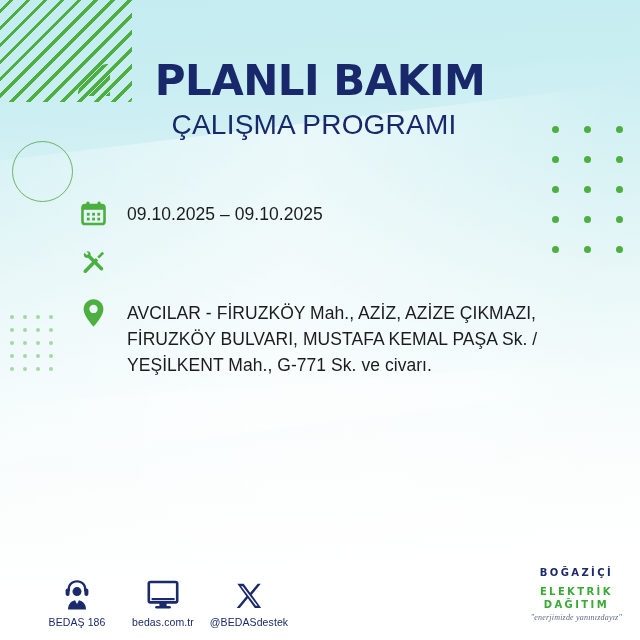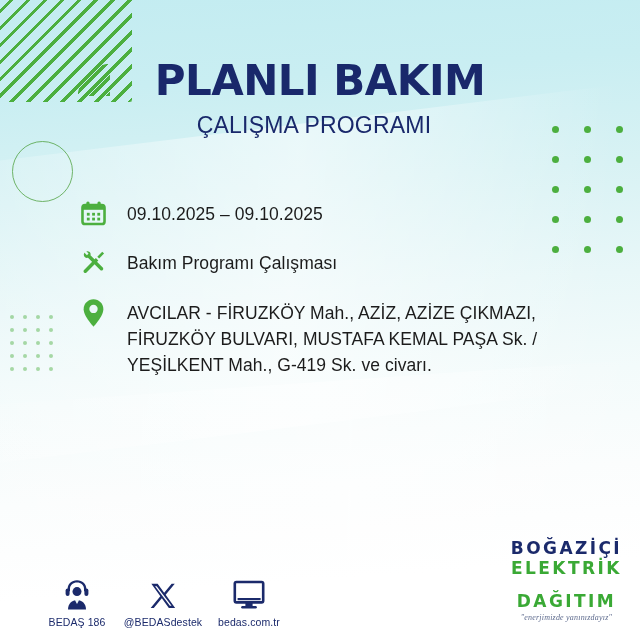--- a/index.html
+++ b/index.html
@@ -121,21 +121,21 @@
     font-size: 42px;
     line-height: 46px;
     font-weight: 700;
     letter-spacing: -0.5px;
     color: #19286b;
     margin: 0;
     white-space: nowrap;
   }
   .title-sub {
     font-family: "Liberation Sans", sans-serif;
-    font-size: 23px;
+    font-size: 28px;
     line-height: 38px;
     font-weight: 400;
     letter-spacing: 0.2px;
     color: #19286b;
     margin: 2px 12px 0 0;
     white-space: nowrap;
   }
 
   
   .info {
@@ -209,28 +209,28 @@
 
   .brand {
     position: absolute;
     right: 18px;
     bottom: 18px;
     text-align: center;
     line-height: 1;
   }
   .brand-l1, .brand-l2, .brand-l3 {
     font-family: "DejaVu Sans", sans-serif;
-    font-size: 17px;
+    font-size: 10px;
     font-weight: 700;
     letter-spacing: 2.4px;
     display: block;
   }
   .brand-l1 { color: #1b2a6b; }
-  .brand-l2 { color: #3aa935; margin-top: 3px; }
-  .brand-l3 { color: #3aa935; margin-top: 16px; }
+  .brand-l2 { color: #3aa935; margin-top: 9px; }
+  .brand-l3 { color: #3aa935; margin-top: 3px; }
   .brand-tag {
     display: block;
     margin-top: 4px;
     font-family: "Liberation Serif", serif;
     font-style: italic;
     font-size: 8px;
     letter-spacing: .2px;
     color: #5d6a8d;
   }
 </style>
@@ -313,31 +313,30 @@
 
 
     <div class="row">
       <span class="row-icon">
         <svg width="27" height="27" viewBox="0 0 24 24" aria-hidden="true">
           <path d="M4.2 3.1 C3.1 4.2 3.1 6.0 4.2 7.1 C5.0 7.9 6.1 8.1 7.1 7.8 L18.0 18.7 C18.6 19.3 19.6 19.3 20.2 18.7 C20.8 18.1 20.8 17.1 20.2 16.5 L9.3 5.6 C9.6 4.6 9.4 3.5 8.6 2.7 C7.8 1.9 6.6 1.7 5.6 2.1 L7.6 4.1 L6.2 5.5 L4.2 3.5 Z" fill="#4caf3f"></path>
           <path d="M19.8 2.4 L15.4 6.8 L17.0 8.4 L21.4 4.0 Z" fill="#4caf3f"></path>
           <path d="M14.1 8.1 L3.6 18.6 C3.0 19.2 3.0 20.2 3.6 20.8 C4.2 21.4 5.2 21.4 5.8 20.8 L16.3 10.3 Z" fill="#4caf3f"></path>
         </svg>
       </span>
-      <span class="row-text">Bakım Programı Çalışması</span>
     </div>
 
     <div class="row row-address">
       <span class="row-icon">
         <svg width="27" height="30" viewBox="0 0 24 28" aria-hidden="true">
           <path d="M12 1.2 C6.9 1.2 2.8 5.3 2.8 10.4 C2.8 17.0 12 26.6 12 26.6 C12 26.6 21.2 17.0 21.2 10.4 C21.2 5.3 17.1 1.2 12 1.2 Z" fill="#4caf3f"></path>
           <circle cx="12" cy="10.2" r="3.9" fill="#eaf7f8"></circle>
         </svg>
       </span>
-      <span class="row-text">AVCILAR - FİRUZKÖY Mah., AZİZ, AZİZE ÇIKMAZI, FİRUZKÖY BULVARI, MUSTAFA KEMAL PAŞA Sk. / YEŞİLKENT Mah., G-419 Sk. ve civarı.</span>
+      <span class="row-text">AVCILAR - FİRUZKÖY Mah., AZİZ, AZİZE ÇIKMAZI, FİRUZKÖY BULVARI, MUSTAFA KEMAL PAŞA Sk. / YEŞİLKENT Mah., G-771 Sk. ve civarı.</span>
     </div>
 
   </div>
 
   <div class="footer">
 
     <div class="contacts">
 
       <div class="contact">
         <span class="ic">
@@ -348,39 +347,39 @@
             <circle cx="15" cy="13.6" r="4.5" fill="#1b2a6b"></circle>
             <path d="M6.0 31.5 C6.0 25.6 10.0 22.0 15 22.0 C20.0 22.0 24.0 25.6 24.0 31.5 Z" fill="#1b2a6b"></path>
             <path d="M13.0 22.3 L15 26.0 L17.0 22.3 L15 21.2 Z" fill="#eef7f8"></path>
           </svg>
         </span>
         <span class="lbl">BEDAŞ 186</span>
       </div>
 
       <div class="contact">
         <span class="ic">
-          <svg width="28" height="28" viewBox="0 0 24 24" aria-hidden="true">
-            <path d="M2.0 1.6 H7.4 L13.0 9.3 L19.4 1.6 H22.1 L14.3 11.0 L22.4 22.2 H17.0 L11.0 13.9 L4.1 22.2 H1.4 L9.7 12.2 Z M5.2 3.6 L17.9 20.3 H19.3 L6.6 3.6 Z" fill="#1b2a6b"></path>
-          </svg>
-        </span>
-        <span class="lbl">@BEDASdestek</span>
-      </div>
-
-      <div class="contact">
-        <span class="ic">
           <svg width="32" height="30" viewBox="0 0 32 30" aria-hidden="true">
             <rect x="1.8" y="2.0" width="28.4" height="20.4" rx="1.6" fill="none" stroke="#1b2a6b" stroke-width="2.6"></rect>
             <rect x="4.6" y="18.0" width="23" height="2.2" fill="#1b2a6b"></rect>
             <rect x="12.4" y="22.4" width="7.2" height="4.6" fill="#1b2a6b"></rect>
             <rect x="8.2" y="26.0" width="15.6" height="2.4" rx="1.2" fill="#1b2a6b"></rect>
           </svg>
         </span>
         <span class="lbl">bedas.com.tr</span>
       </div>
 
+      <div class="contact">
+        <span class="ic">
+          <svg width="28" height="28" viewBox="0 0 24 24" aria-hidden="true">
+            <path d="M2.0 1.6 H7.4 L13.0 9.3 L19.4 1.6 H22.1 L14.3 11.0 L22.4 22.2 H17.0 L11.0 13.9 L4.1 22.2 H1.4 L9.7 12.2 Z M5.2 3.6 L17.9 20.3 H19.3 L6.6 3.6 Z" fill="#1b2a6b"></path>
+          </svg>
+        </span>
+        <span class="lbl">@BEDASdestek</span>
+      </div>
+
     </div>
 
     <div class="brand">
       <span class="brand-l1">BOĞAZİÇİ</span>
       <span class="brand-l2">ELEKTRİK</span>
       <span class="brand-l3">DAĞITIM</span>
       <span class="brand-tag">"enerjimizde yanınızdayız"</span>
     </div>
 
   </div>

